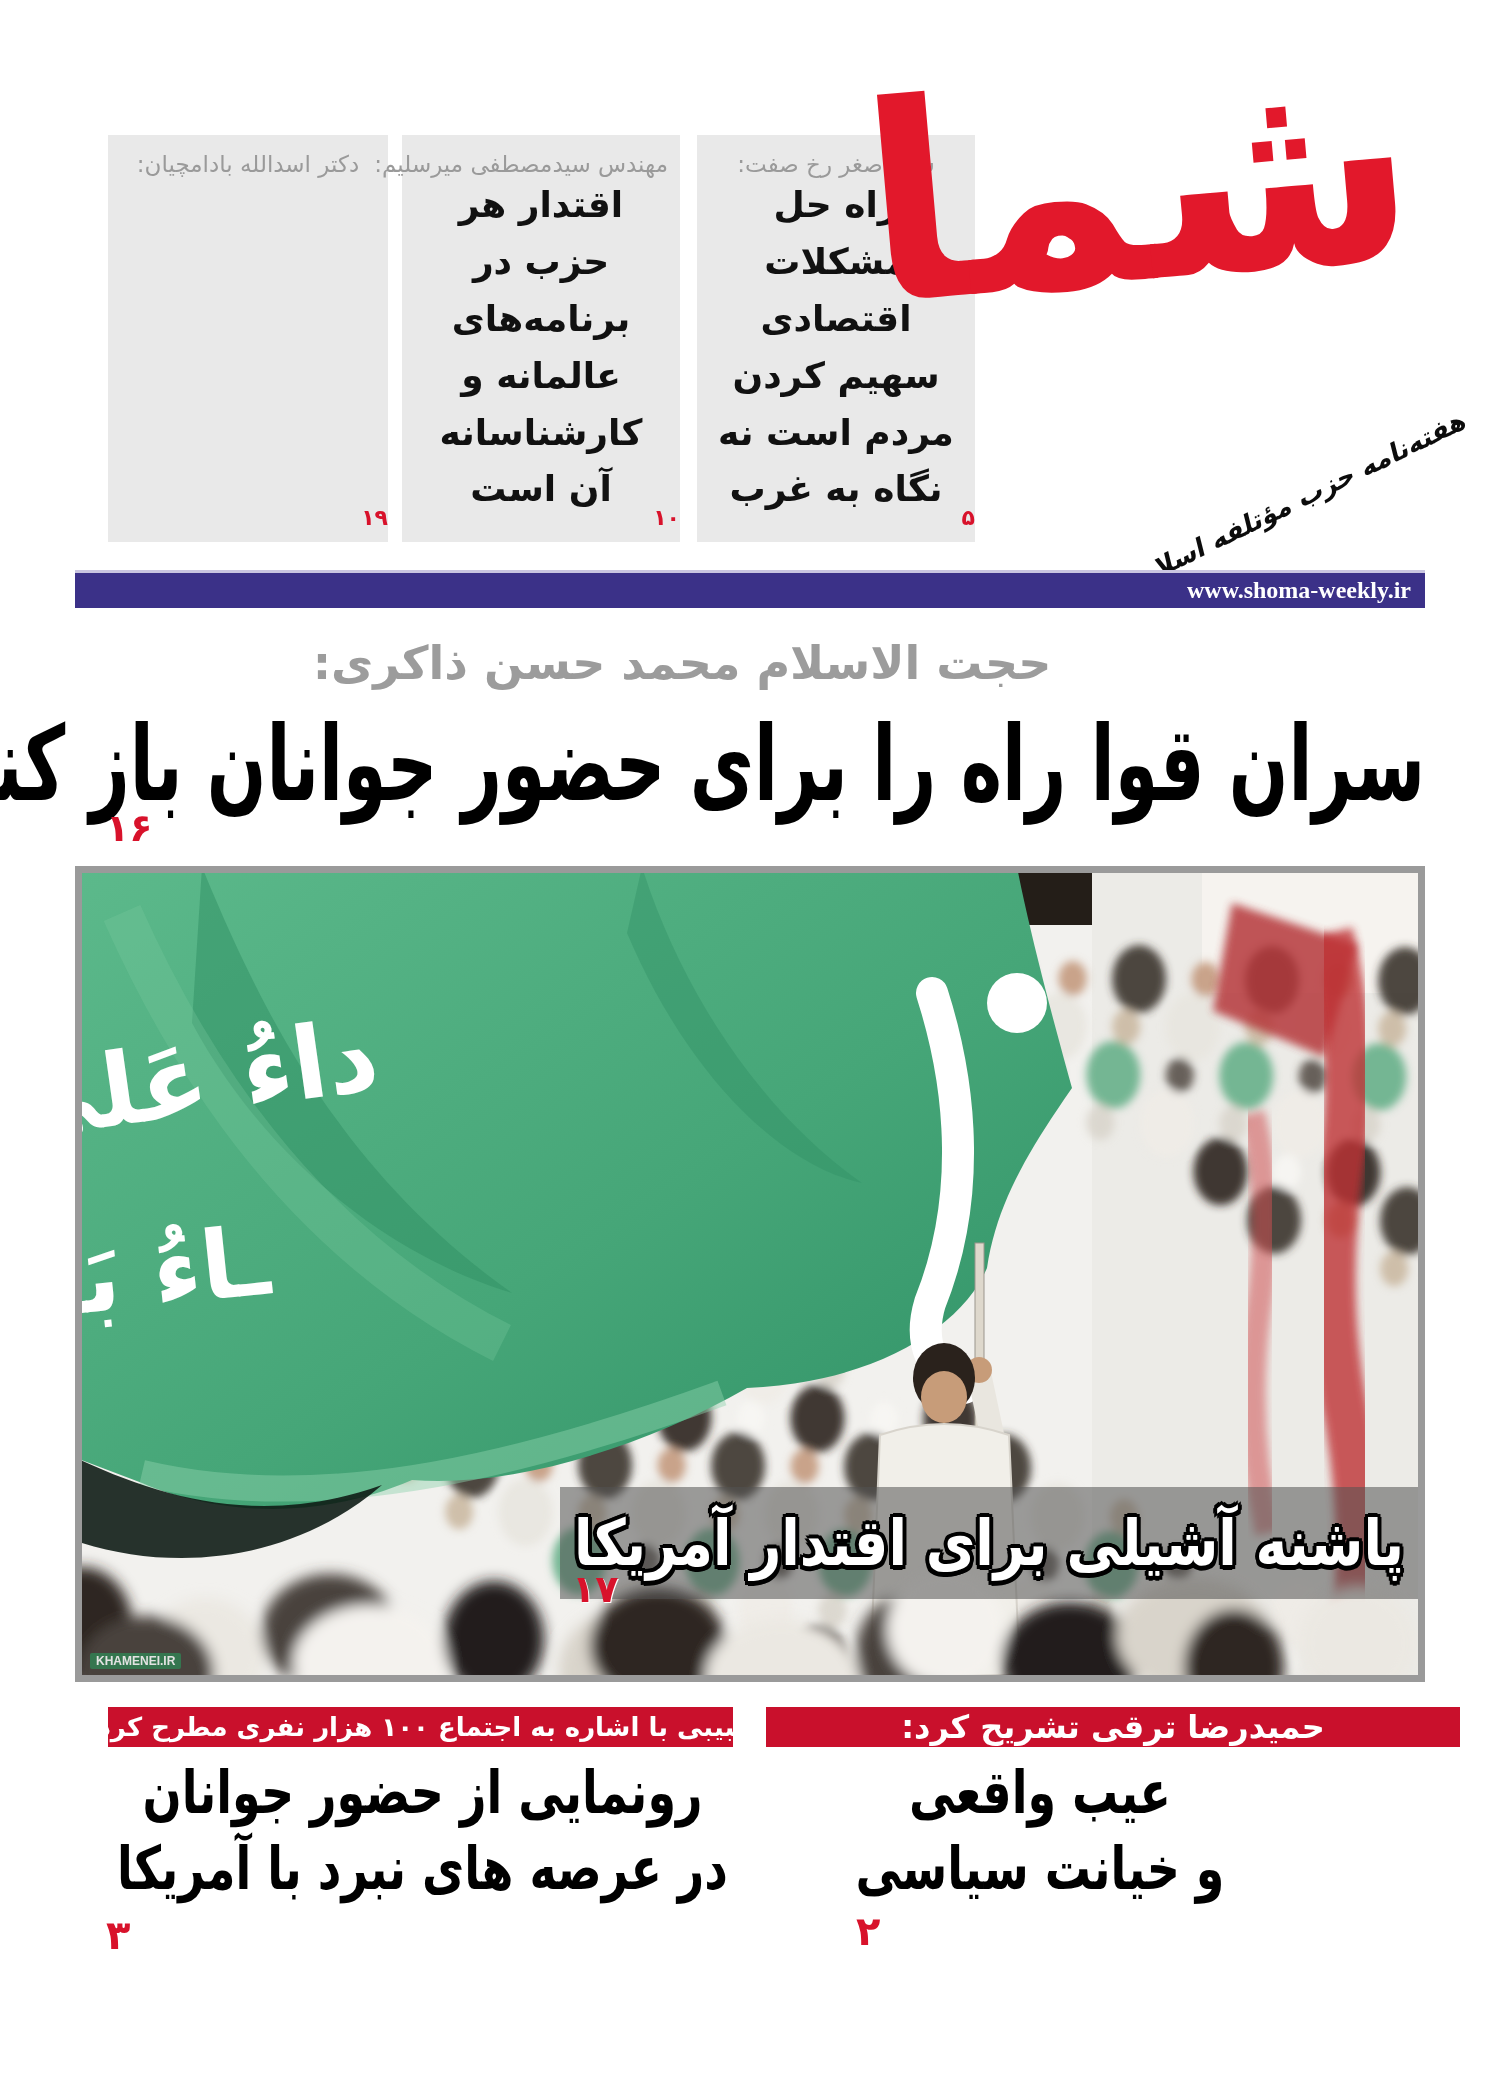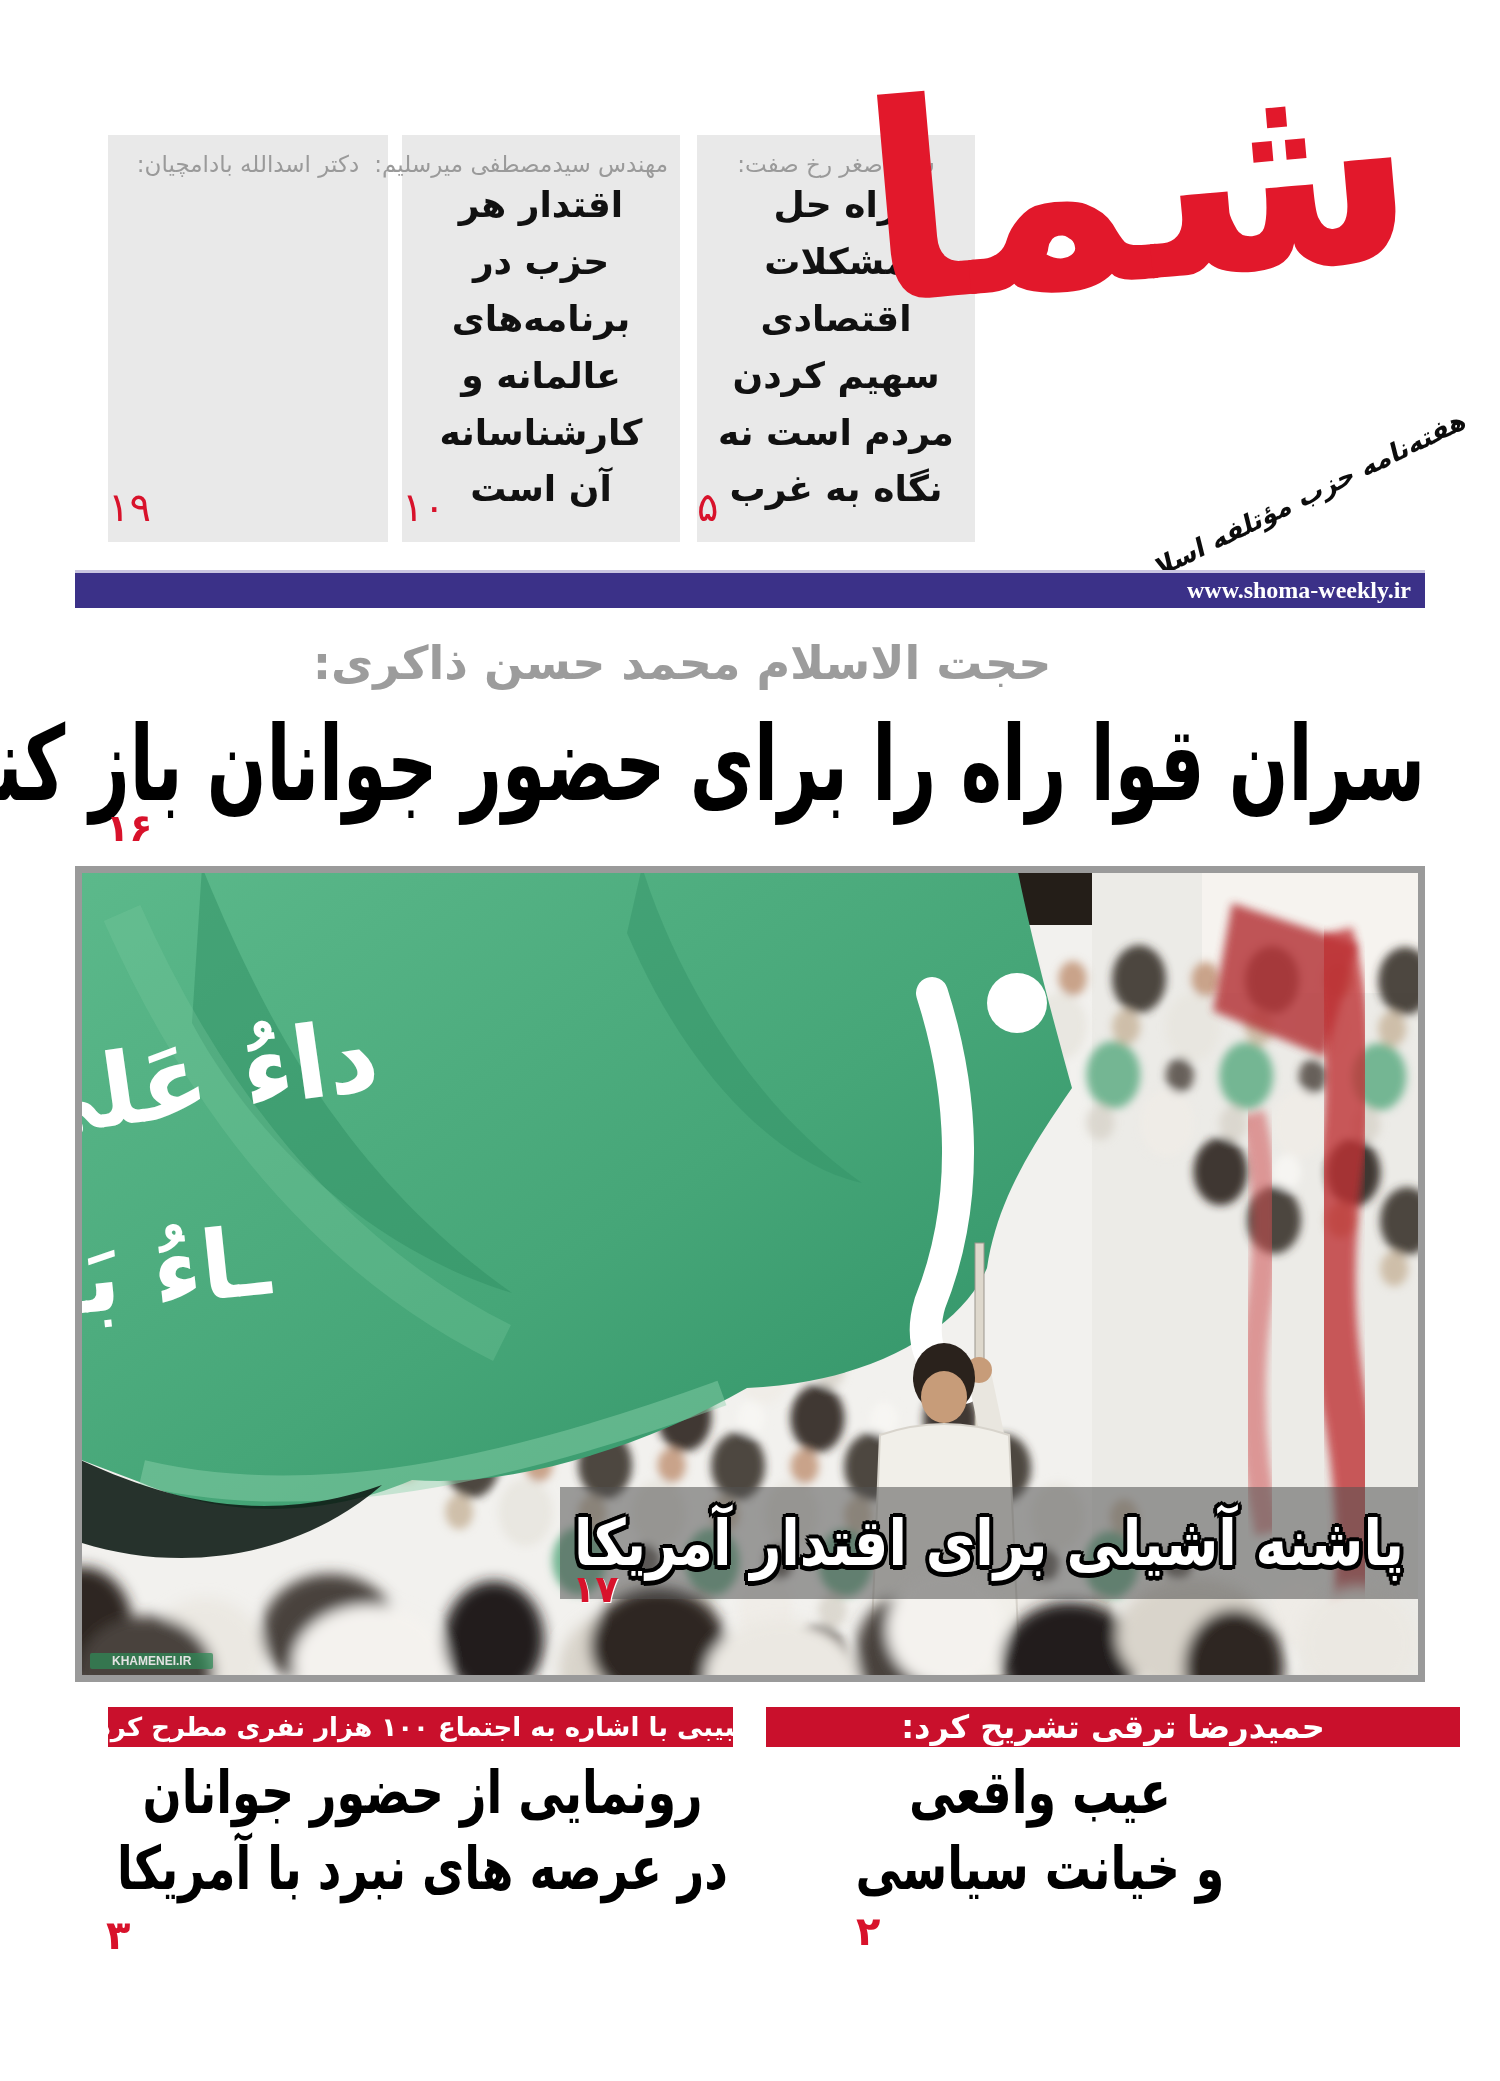--- a/index.html
+++ b/index.html
@@ -12,22 +12,22 @@
   .page{position:relative;width:1500px;height:2081px;background:#fff;overflow:hidden;margin:0 auto}
 
   
   .teaser{position:absolute;top:135px;height:407px;background:var(--box-gray);
           direction:rtl;text-align:center;padding:16px 12px 10px}
   .teaser.t1{left:108px;width:280px}
   .teaser.t2{left:402px;width:278px}
   .teaser.t3{left:697px;width:278px}
   .t-kicker{font-size:23px;font-weight:normal;color:var(--kicker-gray);white-space:nowrap}
   .t-headline{font-size:36px;font-weight:bold;color:#111;line-height:1.58}
-  .t-page{position:absolute;bottom:12px;left:0;right:0;text-align:left;
-          font-size:40px;font-weight:normal;color:var(--num-red)}
+  .t-page{position:absolute;bottom:12px;left:0;right:0;text-align:right;
+          font-size:22px;font-weight:bold;color:var(--num-red)}
 
   
   .logo-wrap{position:absolute;left:990px;top:80px;width:445px;height:480px}
   .logo-text{position:absolute;right:20px;top:-58px;font-size:272px;line-height:1.2;
              font-weight:bold;color:var(--logo-red);transform:rotate(-5deg);
              font-family:"DejaVu Sans",sans-serif}
   .logo-tagline{position:absolute;left:108px;top:408px;font-size:26px;font-weight:bold;color:#0c0c0c;
                 transform:rotate(-26deg) skewX(-12deg);letter-spacing:-1px;white-space:nowrap}
 
   
@@ -52,21 +52,21 @@
   .photo svg{position:absolute;left:0;top:0;width:100%;height:100%}
   .caption-band{position:absolute;left:478px;top:614px;right:0;height:112px;
                 background:rgba(82,82,82,.55);display:flex;align-items:center;justify-content:center}
   .caption-text{display:inline-block;direction:rtl;font-size:54px;font-weight:bold;color:#fff;
                 white-space:nowrap;transform:scaleY(1.18);
                 text-shadow:-3px -3px 0 #000,3px -3px 0 #000,-3px 3px 0 #000,3px 3px 0 #000,
                             0 -4px 0 #000,0 4px 0 #000,-4px 0 0 #000,4px 0 0 #000}
   .caption-page{position:absolute;left:12px;bottom:-12px;font-size:38px;font-weight:bold;color:var(--num-red);
                 text-shadow:1px 1px 0 #fff}
   .watermark{position:absolute;left:8px;bottom:6px;font-size:12px;font-weight:bold;color:#fff;
-             background:rgba(46,139,87,.85);padding:1px 22px;border-radius:2px;opacity:.85;
+             background:rgba(46,139,87,.85);padding:1px 6px;border-radius:2px;opacity:.85;
              font-family:"Liberation Sans",sans-serif}
 
   
   .bar{position:absolute;top:1707px;height:40px;background:var(--red);color:#fff;direction:rtl;
        display:flex;align-items:center;justify-content:center}
   .bar-left{left:108px;width:625px}
   .bar-right{left:766px;width:694px}
   .bar-left .bar-text{font-size:26px;font-weight:bold;white-space:nowrap}
   .bar-right .bar-text{font-size:32px;font-weight:bold;white-space:nowrap}
   .hl{position:absolute;top:1762px;text-align:center;direction:rtl}

